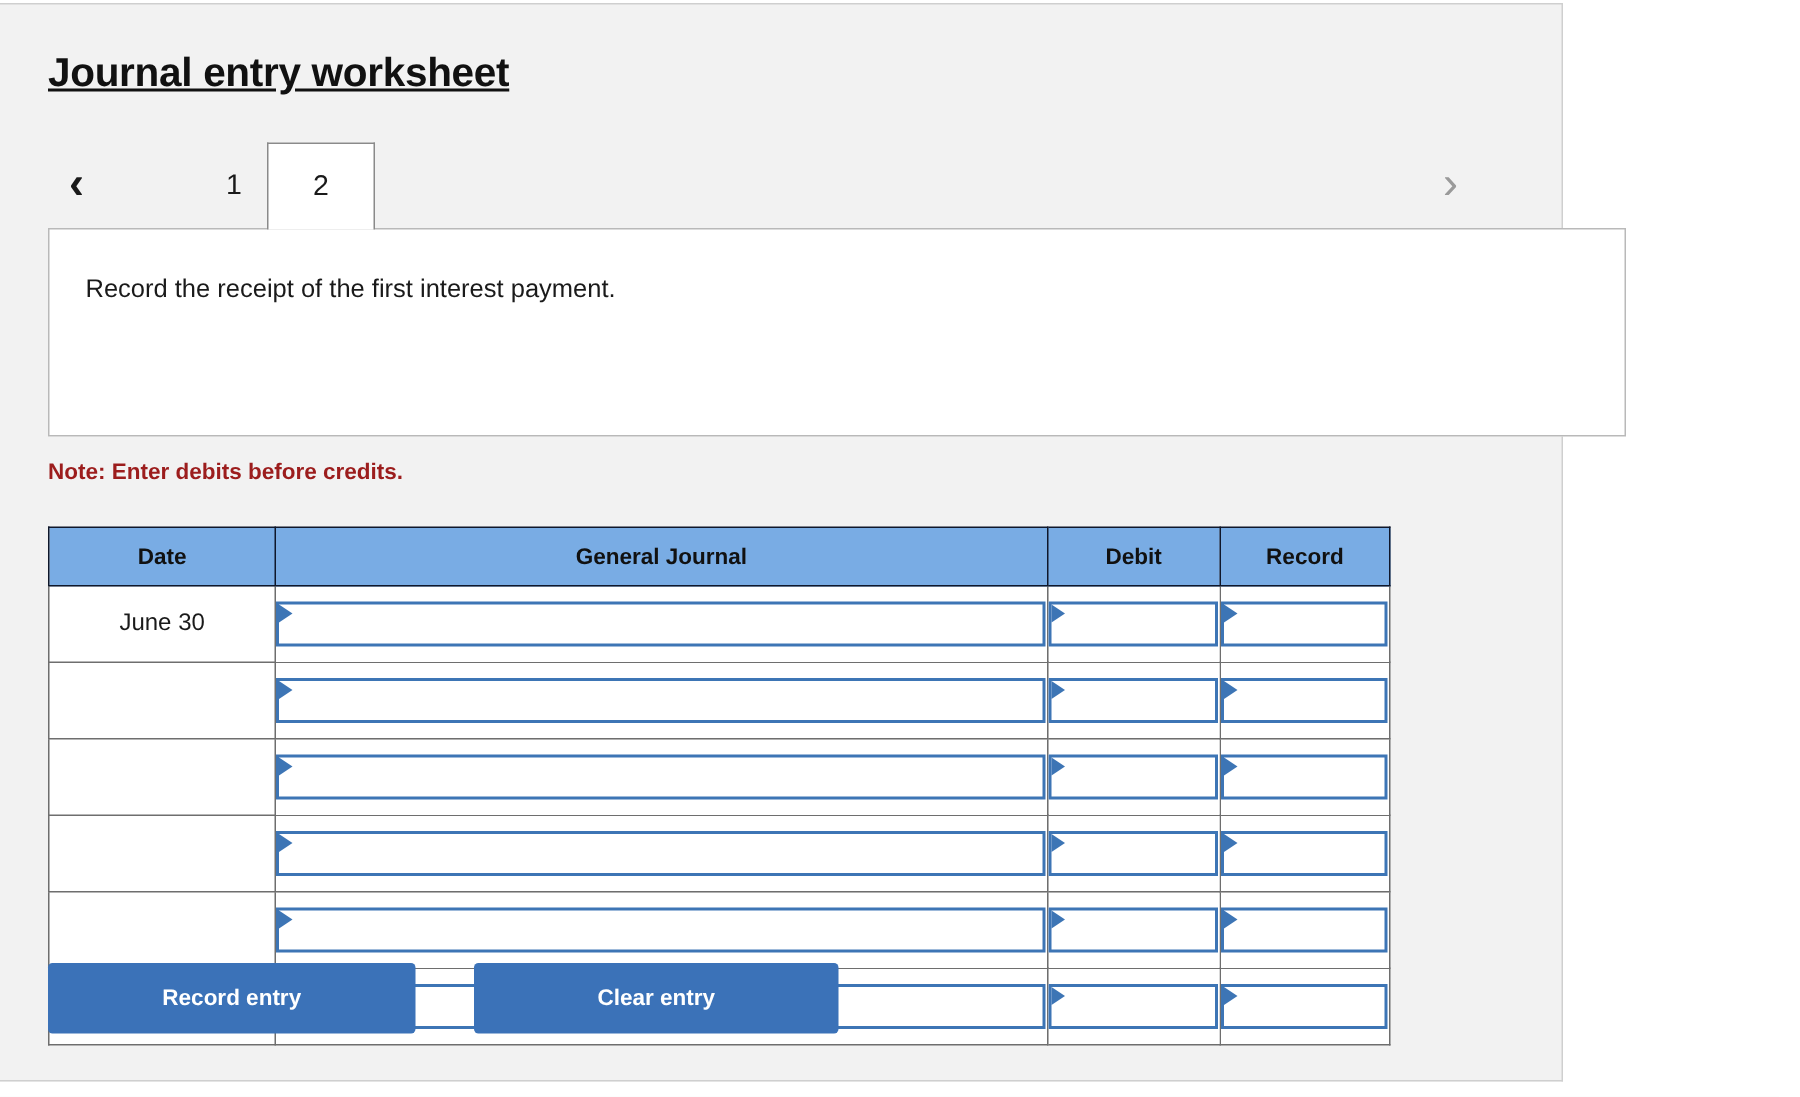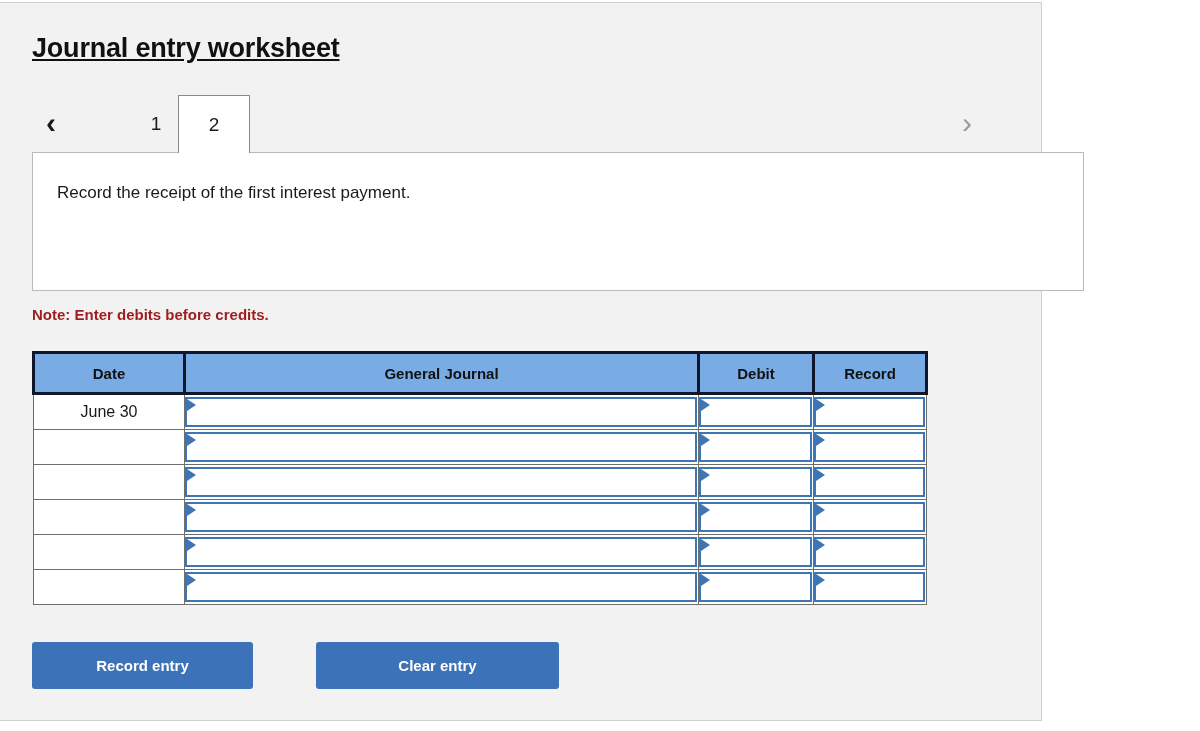--- a/index.html
+++ b/index.html
@@ -117,32 +117,32 @@
   .jtable {
     position: absolute;
     left: 32px;
     top: 348px;
     width: 895px;
     border-collapse: collapse;
     table-layout: fixed;
   }
   .jtable th {
     background: #79ace4;
-    border: 3px solid #0f172a;
+    border: 1px solid #0f172a;
     color: #111111;
     font-size: 15px;
     font-weight: bold;
     height: 38px;
     padding: 0;
     text-align: center;
   }
   .jtable td {
     border: 1px solid #6e6e6e;
     height: 34px;
-    padding: 0;
+    padding: 8px;
     background: #ffffff;
     vertical-align: middle;
   }
   .col-date  { width: 151px; }
   .col-gj    { width: 514px; }
   .col-debit { width: 115px; }
   .col-credit{ width: 113px; }
 
   .date-cell {
     text-align: center;
@@ -181,21 +181,21 @@
     background: #3b72b8;
     color: #ffffff;
     font-size: 15px;
     font-weight: bold;
     border: none;
     border-radius: 3px;
     height: 47px;
     cursor: pointer;
     font-family: "Liberation Sans", sans-serif;
   }
-  .btn-record { left: 32px;  top: 639px; width: 221px; }
+  .btn-record { left: 32px;  top: 639px; width: 245px; }
   .btn-clear  { left: 316px; top: 639px; width: 243px; }
   .btn-view   { left: 752px; top: 639px; width: 246px; }
 </style>
 </head>
 <body>
 
 <div id="screen">
 
   <div class="panel">
 

